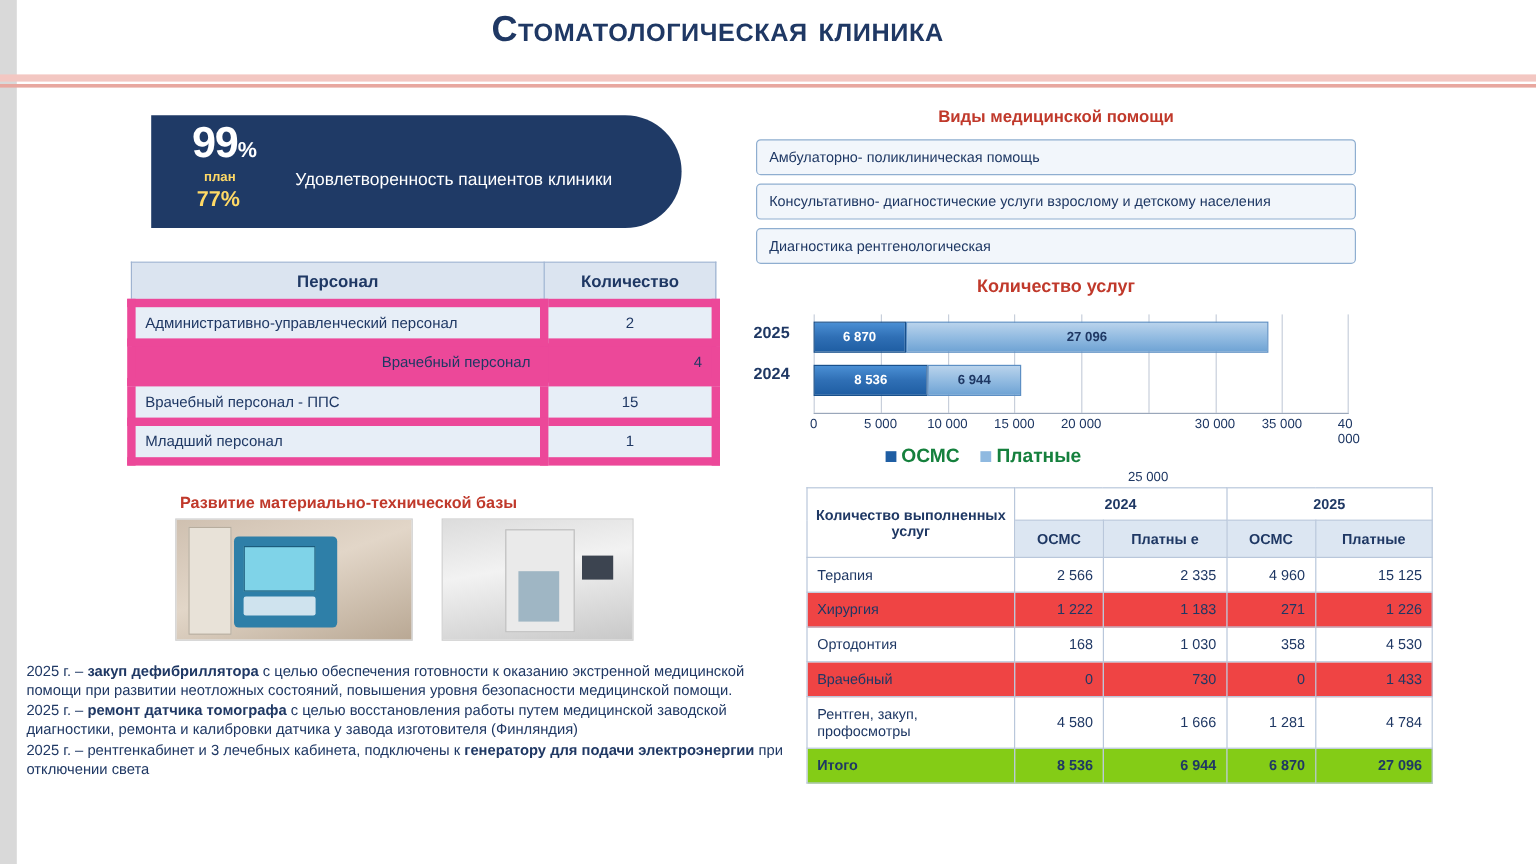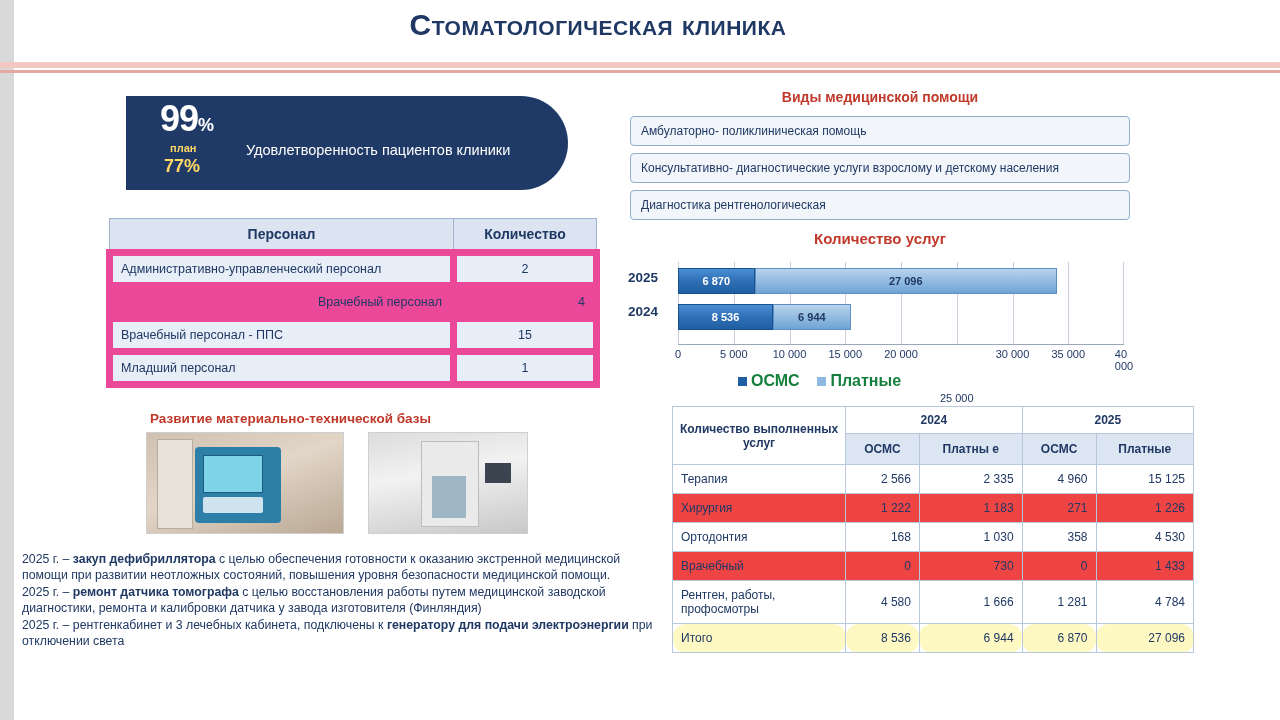--- a/index.html
+++ b/index.html
@@ -122,21 +122,21 @@
   .rtbl{
     position:absolute;left:672px;top:406px;width:522px;border-collapse:collapse;font-size:12px;
   }
   .rtbl th,.rtbl td{border:1px solid #b9c7db;}
   .rtbl th.hl{background:#ffffff;color:#1f3864;font-weight:bold;font-size:12px;padding:8px 6px;text-align:center;}
   .rtbl th.yr{background:#ffffff;color:#1f3864;font-weight:bold;text-align:center;padding:6px;}
   .rtbl th.sub{background:#dce6f2;color:#1f3864;font-weight:bold;text-align:center;padding:8px 4px;}
   .rtbl td{padding:7px 8px;color:#1f3864;}
   .rtbl td.n{text-align:right;}
   .rtbl tr.alt td{background:#ef4444;}
-  .rtbl tr.tot td{background:#fef9c3;font-weight:normal;border-radius:13px;}
+  .rtbl tr.tot td{background:#84cc16;font-weight:bold;}
 </style>
 </head>
 <body>
 
 <div class="leftbar"></div>
 
 <div class="title">Стоматологическая клиника</div>
 <div class="rule-wrap">
   <div class="rule1"></div>
   <div class="rule2"></div>
@@ -288,21 +288,21 @@
       <td class="n">4 530</td>
     </tr>
     <tr class="alt">
       <td>Врачебный</td>
       <td class="n">0</td>
       <td class="n">730</td>
       <td class="n">0</td>
       <td class="n">1 433</td>
     </tr>
     <tr>
-      <td>Рентген, работы, профосмотры</td>
+      <td>Рентген, закуп, профосмотры</td>
       <td class="n">4 580</td>
       <td class="n">1 666</td>
       <td class="n">1 281</td>
       <td class="n">4 784</td>
     </tr>
     <tr class="tot">
       <td>Итого</td>
       <td class="n">8 536</td>
       <td class="n">6 944</td>
       <td class="n">6 870</td>

